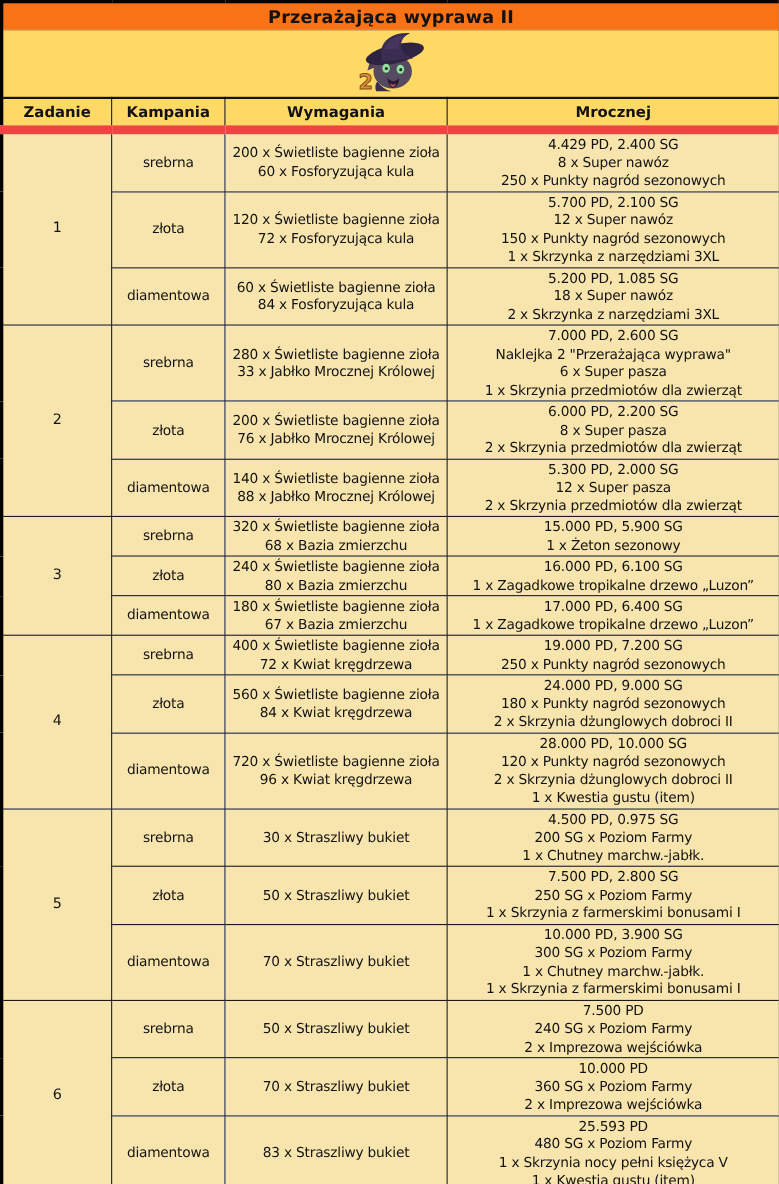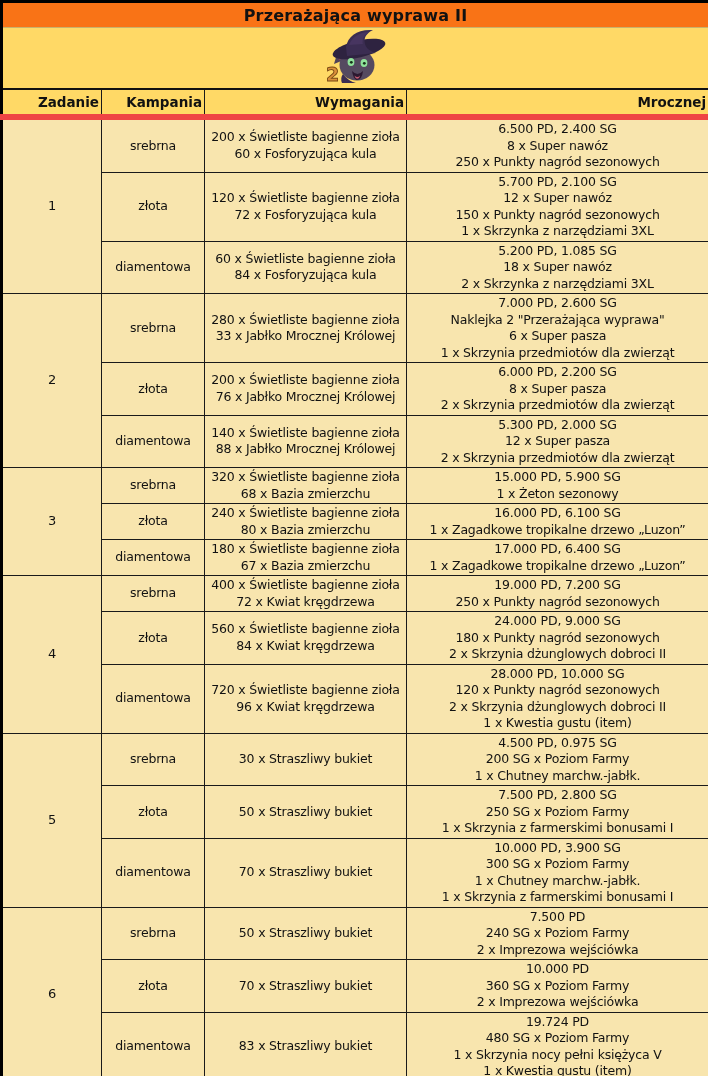--- a/index.html
+++ b/index.html
@@ -32,24 +32,24 @@
   tr.image-row th {
     background: #FFD966;
     border-bottom: 2px solid #111;
     height: 57px;
     text-align: center;
     vertical-align: middle;
     padding: 0;
   }
   tr.header-row th {
     background: #FFD966;
-    border-bottom: 6px solid #ef4444;
+    border-bottom: 8px solid #ef4444;
     font-size: 13.5px;
     font-weight: bold;
-    text-align: right;
+    text-align: center;
     padding: 4px 2px;
   }
   
   tbody td {
     background: #F8E5AE;
     font-size: 12.5px;
     line-height: 16.5px;
     letter-spacing: -0.2px;
     text-align: center;
     vertical-align: middle;
@@ -107,21 +107,21 @@
     </thead>
     <tbody>
         <tr>
           <td class="task-cell" rowspan="3">1</td>
           <td class="campaign-cell">srebrna</td>
           <td class="req-cell">
             <div class="line">200 x Świetliste bagienne zioła</div>
             <div class="line">60 x Fosforyzująca kula</div>
           </td>
           <td class="rew-cell">
-            <div class="line">6.500 PD, 2.400 SG</div>
+            <div class="line">4.429 PD, 2.400 SG</div>
             <div class="line">8 x Super nawóz</div>
             <div class="line">250 x Punkty nagród sezonowych</div>
           </td>
         </tr>
         <tr>
           <td class="campaign-cell">złota</td>
           <td class="req-cell">
             <div class="line">120 x Świetliste bagienne zioła</div>
             <div class="line">72 x Fosforyzująca kula</div>
           </td>
@@ -310,21 +310,21 @@
             <div class="line">360 SG x Poziom Farmy</div>
             <div class="line">2 x Imprezowa wejściówka</div>
           </td>
         </tr>
         <tr>
           <td class="campaign-cell">diamentowa</td>
           <td class="req-cell">
             <div class="line">83 x Straszliwy bukiet</div>
           </td>
           <td class="rew-cell">
-            <div class="line">19.724 PD</div>
+            <div class="line">25.593 PD</div>
             <div class="line">480 SG x Poziom Farmy</div>
             <div class="line">1 x Skrzynia nocy pełni księżyca V</div>
             <div class="line">1 x Kwestia gustu (item)</div>
           </td>
         </tr>
       </tbody>
   </table>
 </div>
 
 </body></html>

